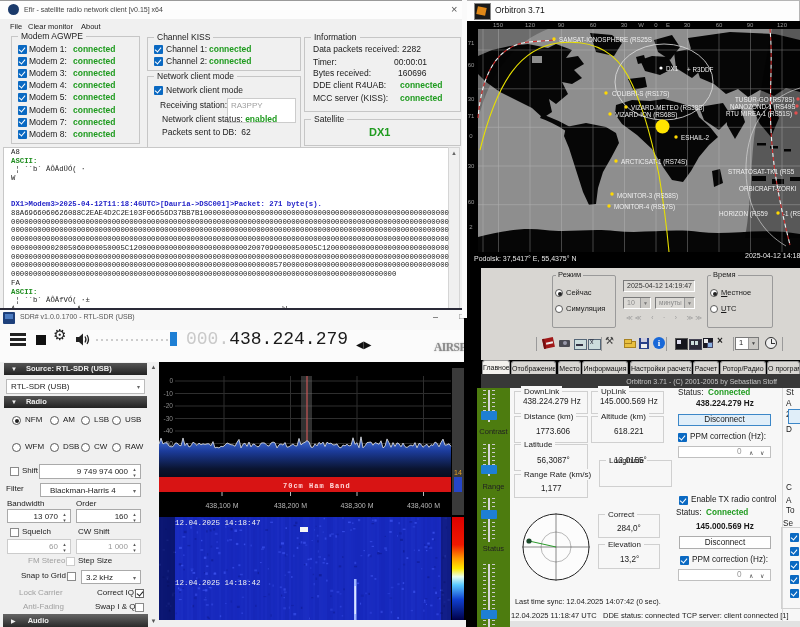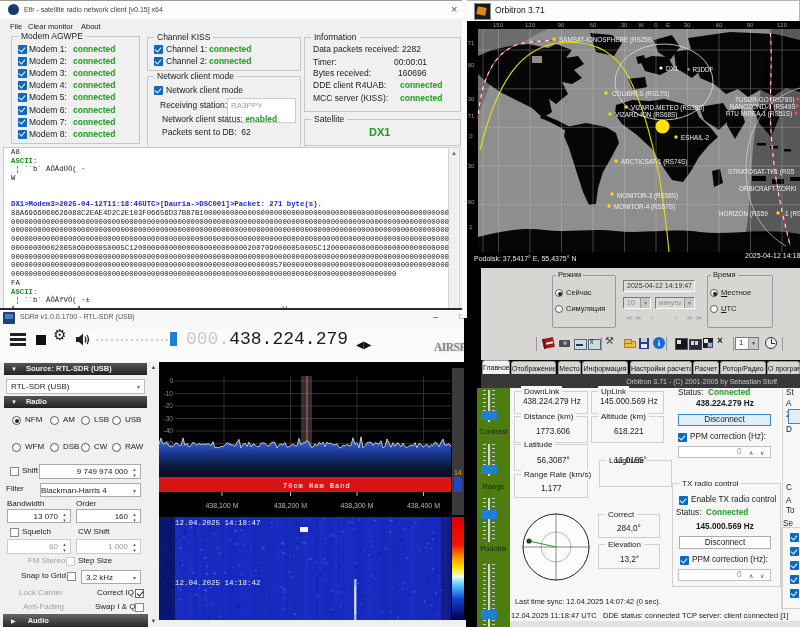--- a/index.html
+++ b/index.html
@@ -182,21 +182,21 @@
       <div class="t" style="left:94px;top:80px;">CW</div>
   <div class="radio" style="left:112px;top:81px;"></div>
       <div class="t" style="left:125px;top:80px;">RAW</div>
   <div class="cbe" style="left:10px;top:105px;"></div>
       <div class="t" style="left:22px;top:104px;">Shift</div>
   <div class="fld" style="left:39px;top:102px;width:102px;height:15px;">
         <span style="position:absolute;right:12px;line-height:14px;">9 749 974 000</span>
         <span class="spin">▴<br>▾</span>
       </div>
   <div class="t" style="left:6px;top:122px;">Filter</div>
-  <div class="fld" style="left:40px;top:121px;width:101px;height:14px;"><span style="margin-left:0;line-height:13px;display:inline-block;">Blackman-Harris 4</span><span style="position:absolute;right:4px;top:3px;font-size:6px;color:#666;">▾</span></div>
+  <div class="fld" style="left:40px;top:121px;width:101px;height:14px;"><span style="margin-left:9px;line-height:13px;display:inline-block;">Blackman-Harris 4</span><span style="position:absolute;right:4px;top:3px;font-size:6px;color:#666;">▾</span></div>
   <div class="t" style="left:7px;top:137px;">Bandwidth</div>
       <div class="t" style="left:76px;top:137px;">Order</div>
   <div class="fld" style="left:7px;top:147px;width:64px;height:14px;">
         <span style="position:absolute;right:12px;line-height:13px;">13 070</span>
         <span class="spin">▴<br>▾</span>
       </div>
   <div class="fld" style="left:76px;top:147px;width:65px;height:14px;">
         <span style="position:absolute;right:12px;line-height:13px;">160</span>
         <span class="spin">▴<br>▾</span>
       </div>
@@ -1069,21 +1069,21 @@
     <div class="ab" style="left:15px;top:134px;width:3px;height:1px;background:#ccc;"></div>
     <div class="ab" style="left:6px;top:138px;width:3px;height:1px;background:#ccc;"></div>
     <div class="ab" style="left:15px;top:138px;width:3px;height:1px;background:#ccc;"></div>
     <div class="ab" style="left:6px;top:142px;width:3px;height:1px;background:#ccc;"></div>
     <div class="ab" style="left:15px;top:142px;width:3px;height:1px;background:#ccc;"></div>
     <div class="ab" style="left:6px;top:146px;width:3px;height:1px;background:#ccc;"></div>
     <div class="ab" style="left:15px;top:146px;width:3px;height:1px;background:#ccc;"></div>
     <div class="ab" style="left:6px;top:150px;width:3px;height:1px;background:#ccc;"></div>
     <div class="ab" style="left:15px;top:150px;width:3px;height:1px;background:#ccc;"></div>
     <div class="ab" style="left:4px;top:122px;width:16px;height:9px;background:#1e7fd4;border-radius:1px;"></div>
-    <div class="t" style="left:0;width:33px;text-align:center;top:156px;font-size:7.5px;color:#222;">Podolsk</div>
+    <div class="t" style="left:0;width:33px;text-align:center;top:156px;font-size:7.5px;color:#222;">Status</div>
     <div class="ab" style="left:11px;top:176px;width:2px;height:63px;background:#d8d8d8;"></div>
     <div class="ab" style="left:6px;top:176px;width:3px;height:1px;background:#ccc;"></div>
     <div class="ab" style="left:15px;top:176px;width:3px;height:1px;background:#ccc;"></div>
     <div class="ab" style="left:6px;top:180px;width:3px;height:1px;background:#ccc;"></div>
     <div class="ab" style="left:15px;top:180px;width:3px;height:1px;background:#ccc;"></div>
     <div class="ab" style="left:6px;top:184px;width:3px;height:1px;background:#ccc;"></div>
     <div class="ab" style="left:15px;top:184px;width:3px;height:1px;background:#ccc;"></div>
     <div class="ab" style="left:6px;top:188px;width:3px;height:1px;background:#ccc;"></div>
     <div class="ab" style="left:15px;top:188px;width:3px;height:1px;background:#ccc;"></div>
     <div class="ab" style="left:6px;top:192px;width:3px;height:1px;background:#ccc;"></div>
@@ -1166,23 +1166,20 @@
  <div class="ab" style="left:168px;top:26px;width:93px;height:12px;background:#e0eef9;border:1px solid #3c87c8;box-sizing:border-box;">
       <div class="t" style="left:0;right:0;top:0px;text-align:center;">Disconnect</div>
     </div>
  <div class="cb" style="left:168px;top:45px;"></div>
  <div class="t" style="left:180px;top:44px;">PPM correction (Hz):</div>
  <div class="ab" style="left:168px;top:58px;width:93px;height:12px;background:#fff;border:1px solid #c0c0c0;box-sizing:border-box;">
   <div class="t" style="left:58px;top:0px;color:#999;">0</div>
   <div class="t" style="left:70px;top:1px;color:#444;font-size:6px;">∧</div>
   <div class="t" style="left:81px;top:1px;color:#444;font-size:6px;">∨</div>
  </div>
- <div class="gb rgb" style="left:162px;top:95px;width:107px;height:102px;">
-      <div class="lbl">TX radio control</div>
-    </div>
  <div class="cb" style="left:169px;top:108px;"></div>
  <div class="t" style="left:181px;top:107px;">Enable TX radio control</div>
  <div class="t" style="left:166px;top:120px;">Status:&nbsp; <span class="grn">Connected</span></div>
  <div class="t" style="left:186px;top:134px;font-weight:bold;">145.000.569 Hz</div>
  <div class="ab" style="left:169px;top:148px;width:92px;height:13px;background:#fefefe;border:1px solid #adadad;box-sizing:border-box;">
       <div class="t" style="left:0;right:0;top:1px;text-align:center;">Disconnect</div>
     </div>
  <div class="cb" style="left:170px;top:168px;"></div>
  <div class="t" style="left:182px;top:167px;">PPM correction (Hz):</div>
  <div class="ab" style="left:168px;top:181px;width:93px;height:12px;background:#fff;border:1px solid #c0c0c0;box-sizing:border-box;">

